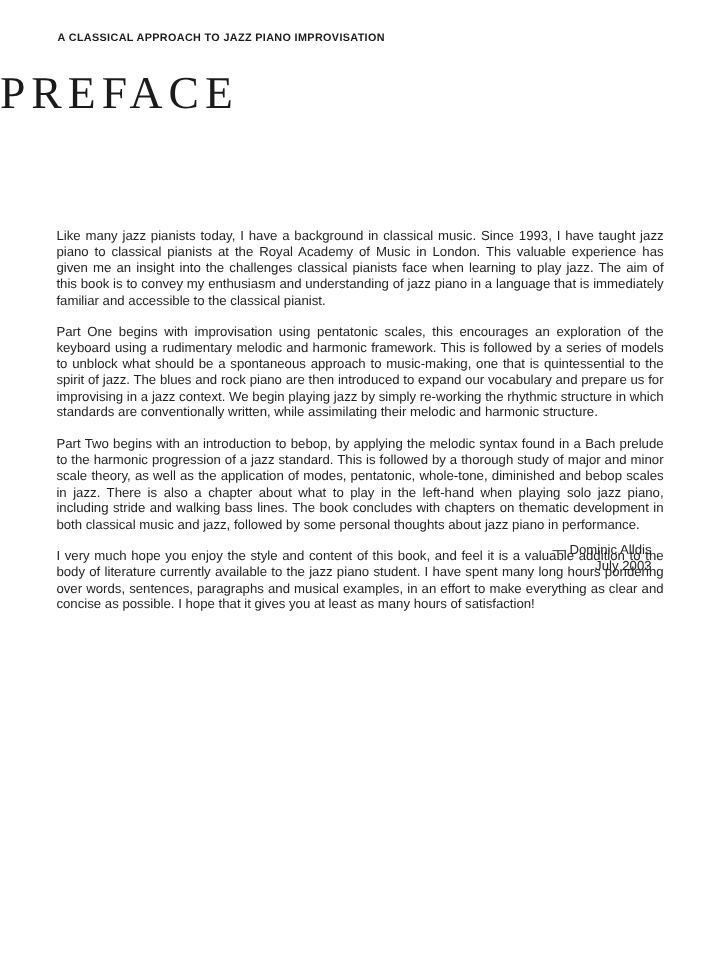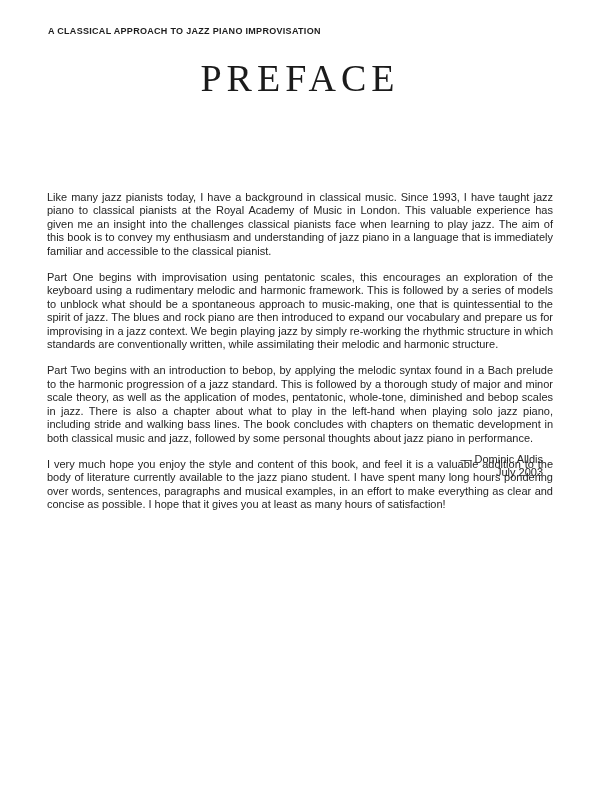--- a/index.html
+++ b/index.html
@@ -24,21 +24,21 @@
     font-weight: bold;
     letter-spacing: 0.3px;
     color: #1c1c1c;
   }
   .page-title {
     position: absolute;
     left: 0;
     right: 0;
     top: 56px;
     margin: 0;
-    text-align: center;
+    text-align: left;
     font-family: "Liberation Serif", serif;
     font-weight: 400;
     font-size: 38px;
     letter-spacing: 5px;
     color: #1b1b1b;
   }
   .body-text {
     position: absolute;
     left: 47px;
     right: 47px;

